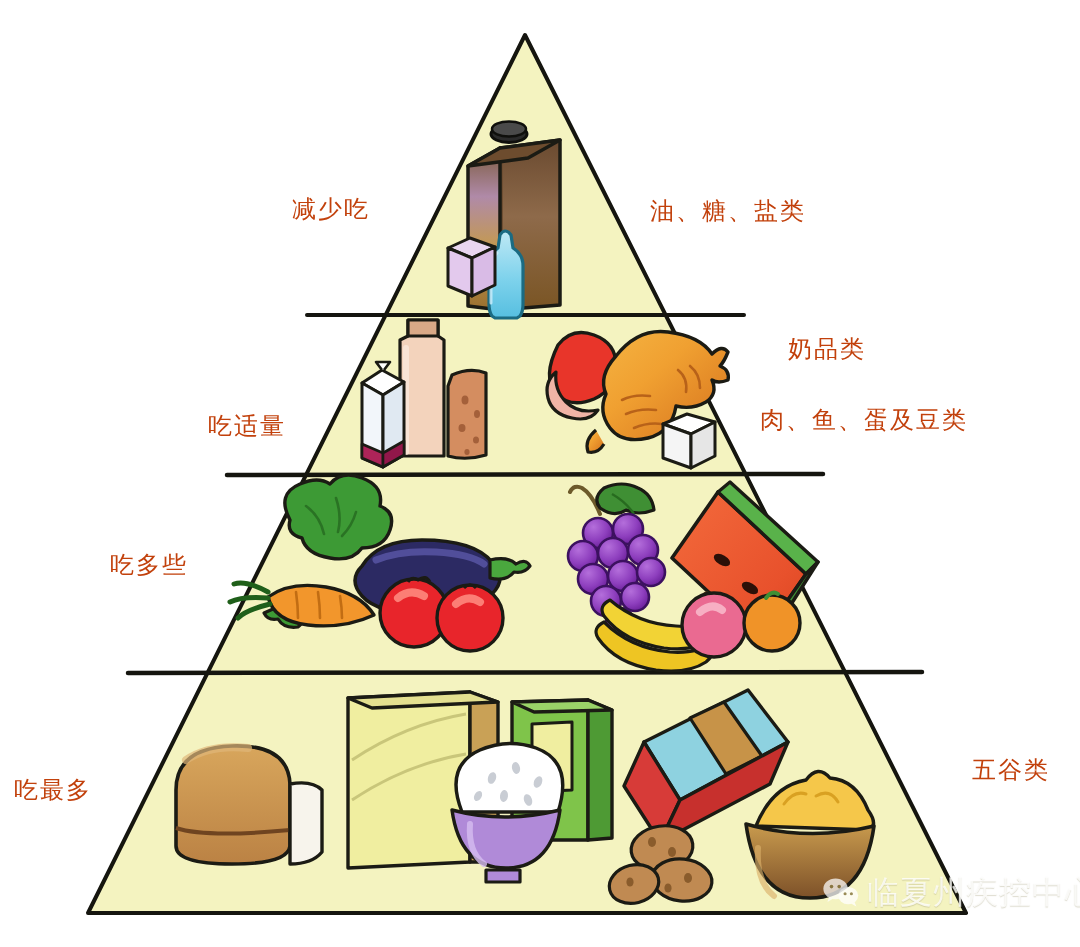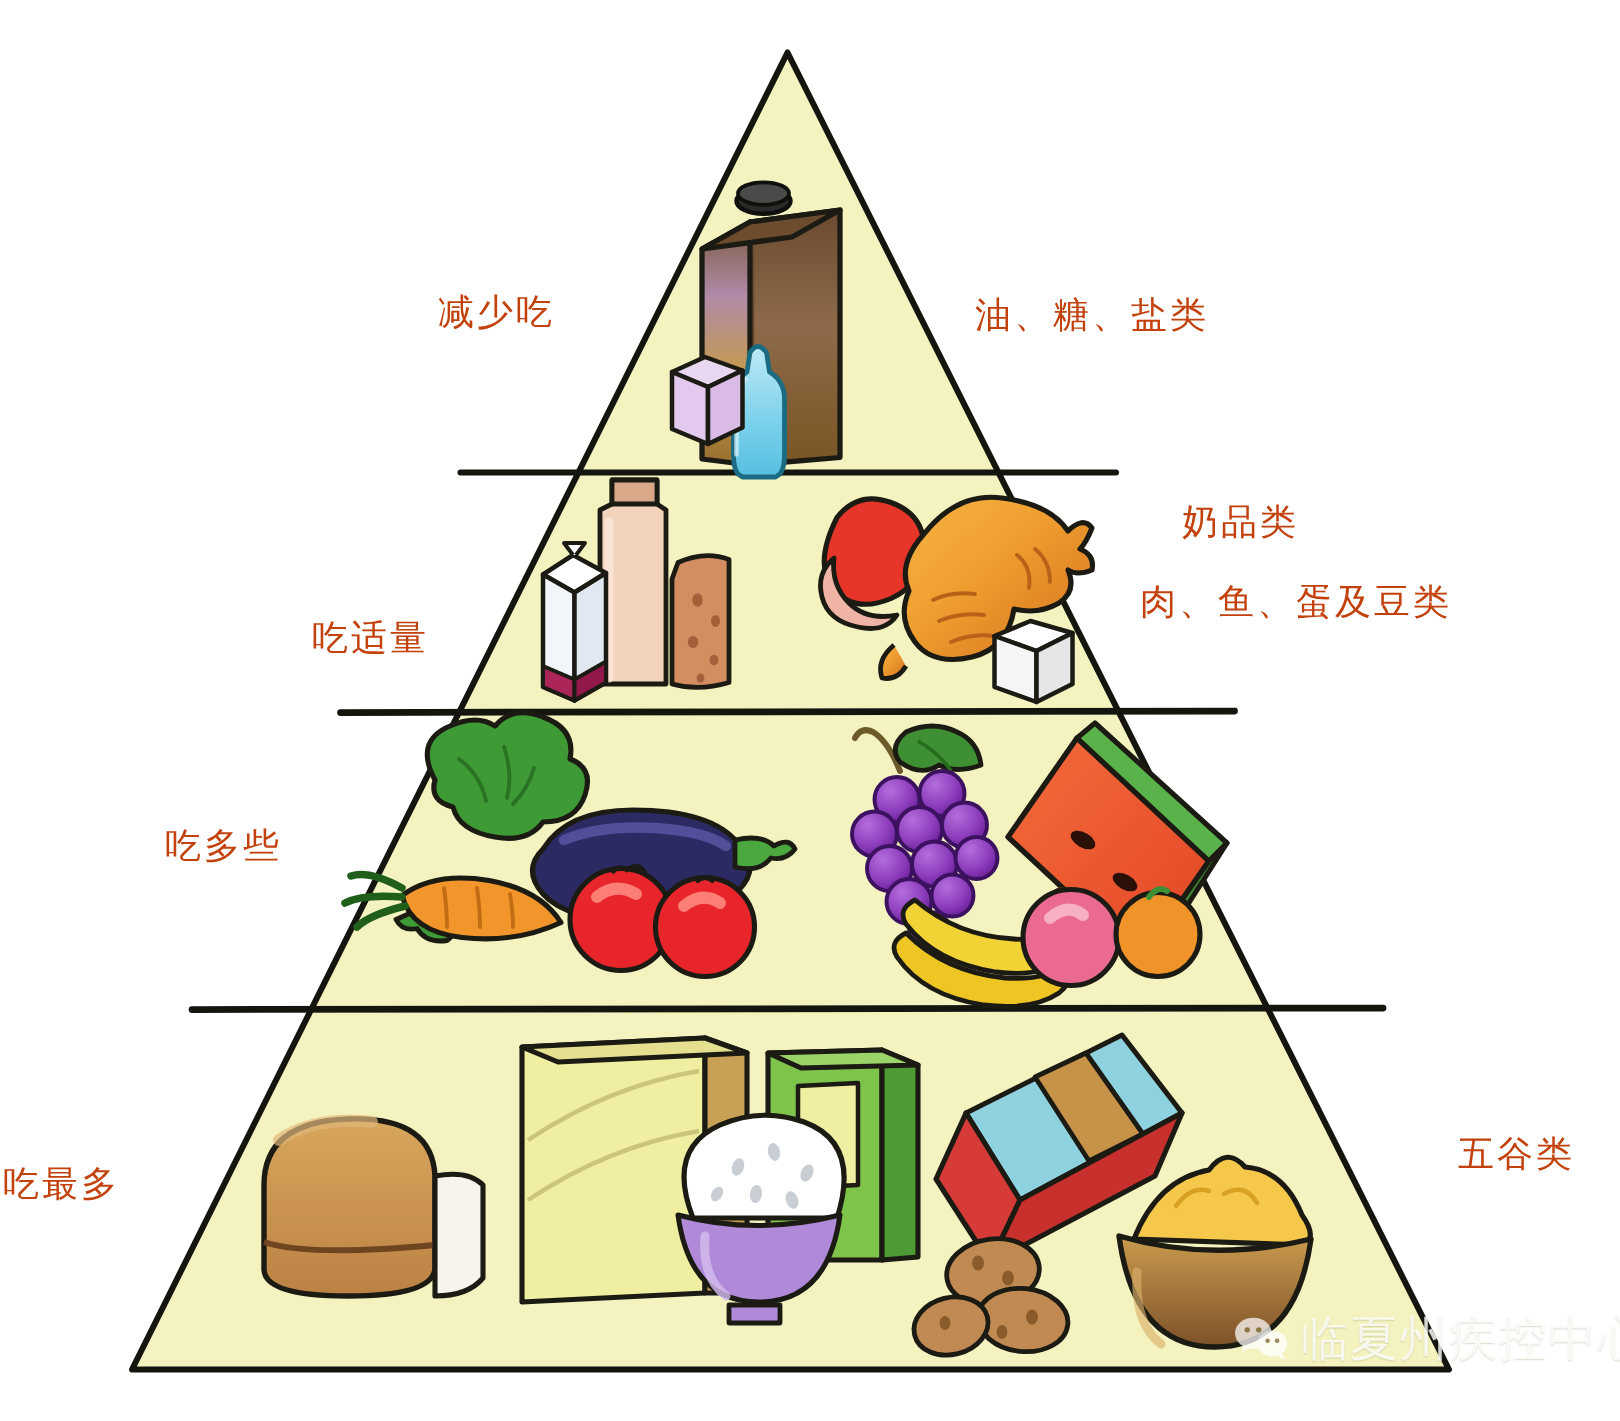--- a/index.html
+++ b/index.html
@@ -22,24 +22,24 @@
     letter-spacing:2px;
     white-space:nowrap;
     font-weight:500;
     line-height:1;
   }
 
   #lbl-t1-left{left:292px;top:197px;}
   #lbl-t1-right{left:650px;top:199px;}
   #lbl-t2-left{left:208px;top:378px;margin-top:36px;}
   #lbl-t2-rightA{left:788px;top:337px;}
-  #lbl-t2-rightB{left:760px;top:390px;}
+  #lbl-t2-rightB{left:760px;top:408px;}
   #lbl-t3-left{left:98px;top:553px;margin-left:12px;}
   #lbl-t3-right{left:848px;top:552px;}
-  #lbl-t4-left{left:2px;top:778px;}
+  #lbl-t4-left{left:14px;top:778px;}
   #lbl-t4-right{left:972px;top:758px;}
 
   #watermark{
     position:absolute;
     left:822px;top:876px;
     display:flex;align-items:center;gap:7px;
     pointer-events:none;
   }
   #watermark .wmtext{
     font-family:"Liberation Serif","DejaVu Serif",serif;

